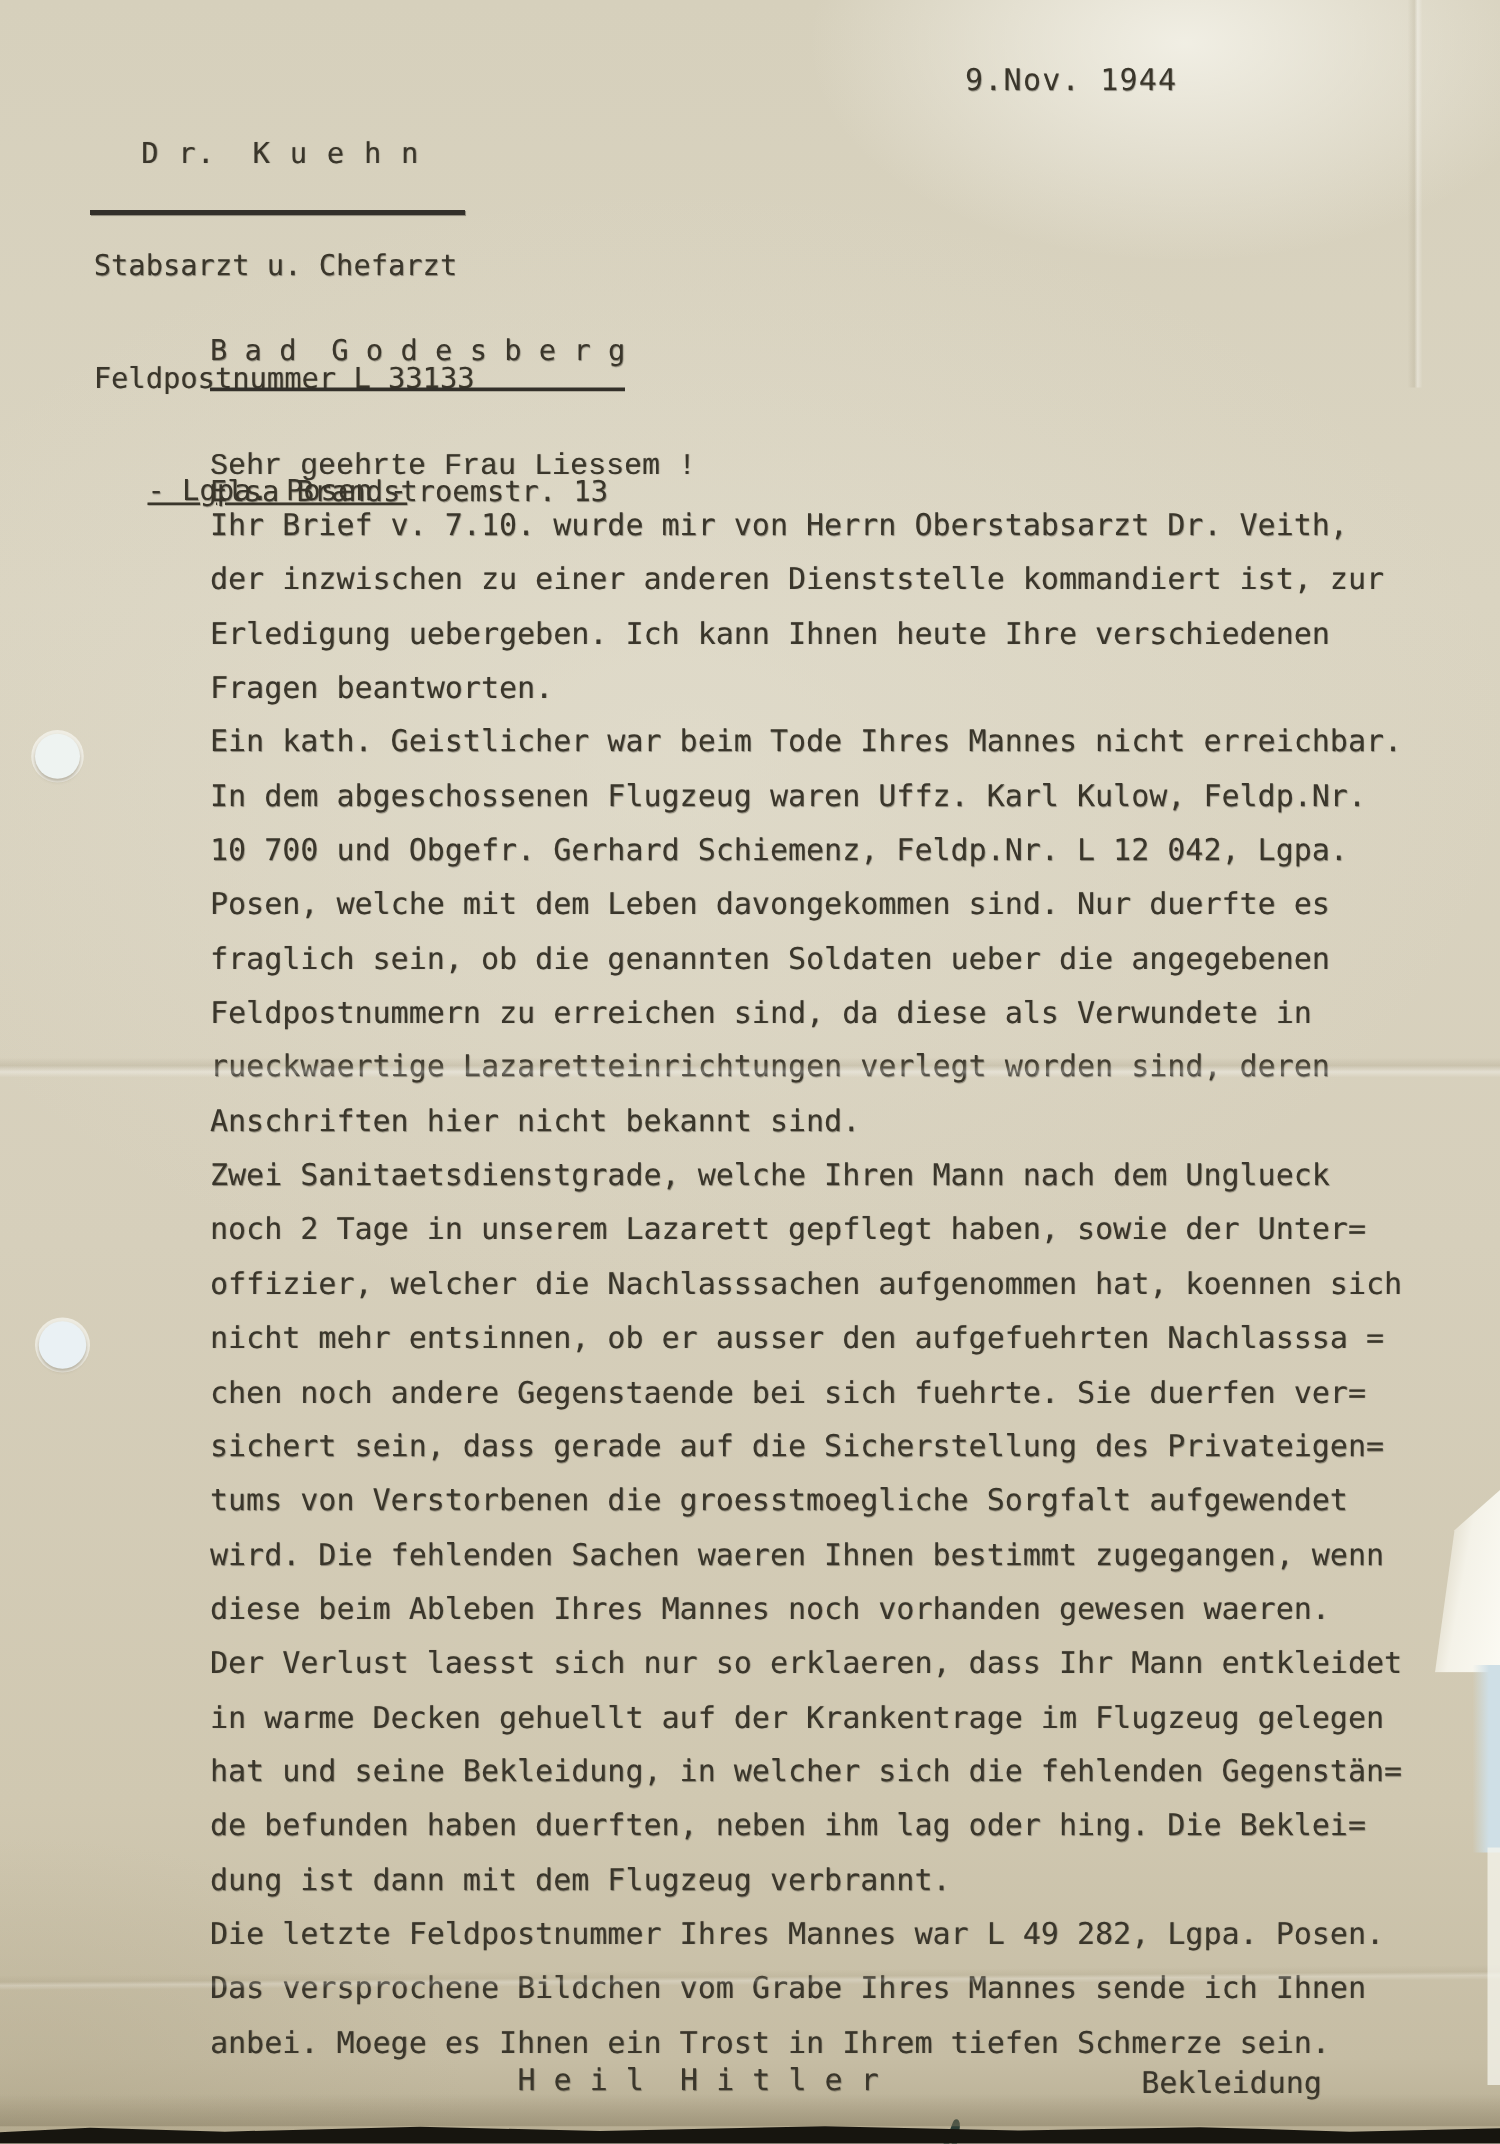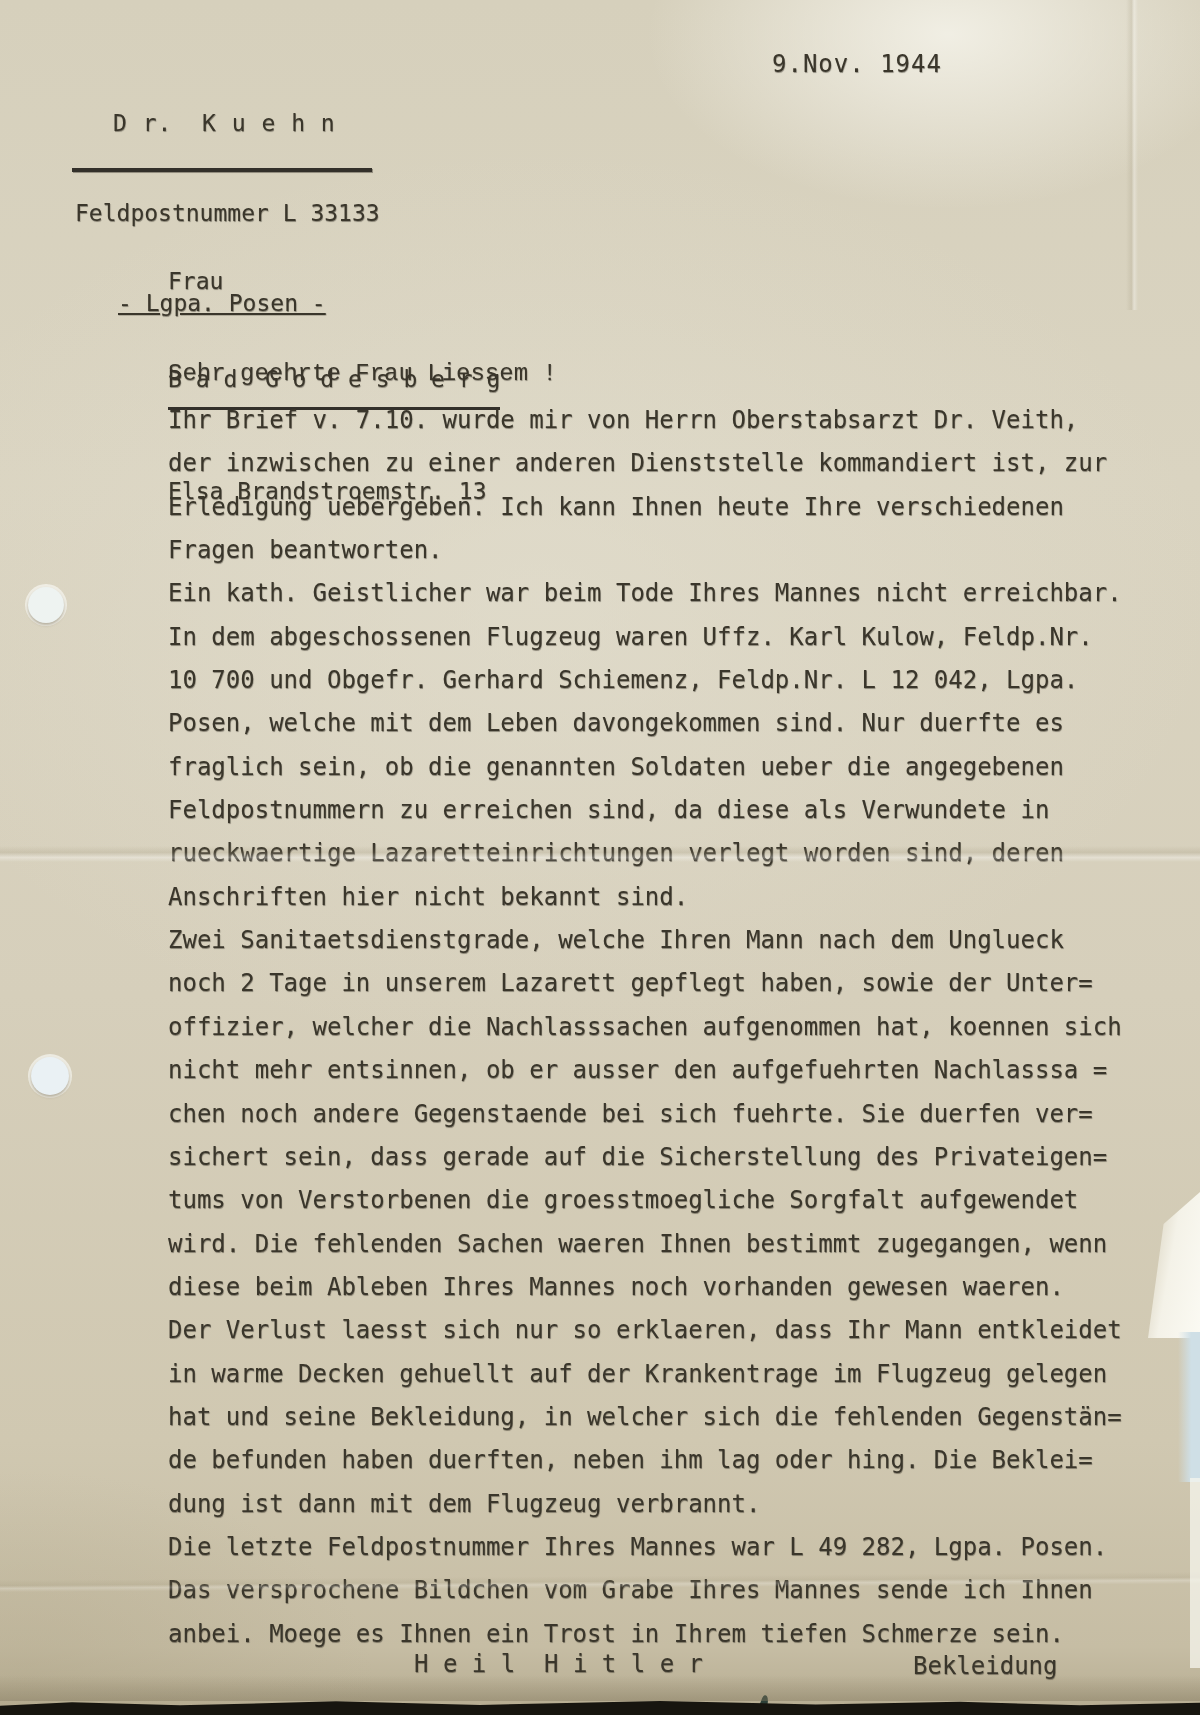--- a/index.html
+++ b/index.html
@@ -49,29 +49,29 @@
     clip-path:polygon(0 100%, 0 58%, 6% 42%, 15% 56%, 28% 38%, 40% 54%, 55% 36%, 68% 52%, 80% 40%, 90% 56%, 100% 44%, 100% 100%); }
   svg.signature-svg { display:block; }
 </style>
 </head>
 <body>
 
 <div class="page">
 
   <div class="tx sender">
     <div class="l1">D r.  K u e h n</div>
+    <div class="l2">Stabsarzt u. Chefarzt</div>
     <div class="l3">Feldpostnummer L 33133</div>
     <div class="l4">- Lgpa. Posen -</div>
   </div>
   <div class="sender-rule"></div>
 
   <div class="tx date">9.Nov. 1944</div>
 
   <div class="tx recipient">
-    <div>Frau</div>
     <div><span class="ul">B a d  G o d e s b e r g</span></div>
     <div>Elsa Brandstroemstr. 13</div>
   </div>
 
   <div class="tx salutation">Sehr geehrte Frau Liessem !</div>
 
   <div class="tx body"><div class="tline">Ihr Brief v. 7.10. wurde mir von Herrn Oberstabsarzt Dr. Veith,</div><div class="tline">der inzwischen zu einer anderen Dienststelle kommandiert ist, zur</div><div class="tline">Erledigung uebergeben. Ich kann Ihnen heute Ihre verschiedenen</div><div class="tline">Fragen beantworten.</div><div class="tline">Ein kath. Geistlicher war beim Tode Ihres Mannes nicht erreichbar.</div><div class="tline">In dem abgeschossenen Flugzeug waren Uffz. Karl Kulow, Feldp.Nr.</div><div class="tline">10 700 und Obgefr. Gerhard Schiemenz, Feldp.Nr. L 12 042, Lgpa.</div><div class="tline">Posen, welche mit dem Leben davongekommen sind. Nur duerfte es</div><div class="tline">fraglich sein, ob die genannten Soldaten ueber die angegebenen</div><div class="tline">Feldpostnummern zu erreichen sind, da diese als Verwundete in</div><div class="tline">rueckwaertige Lazaretteinrichtungen verlegt worden sind, deren</div><div class="tline">Anschriften hier nicht bekannt sind.</div><div class="tline">Zwei Sanitaetsdienstgrade, welche Ihren Mann nach dem Unglueck</div><div class="tline">noch 2 Tage in unserem Lazarett gepflegt haben, sowie der Unter=</div><div class="tline">offizier, welcher die Nachlasssachen aufgenommen hat, koennen sich</div><div class="tline">nicht mehr entsinnen, ob er ausser den aufgefuehrten Nachlasssa =</div><div class="tline">chen noch andere Gegenstaende bei sich fuehrte. Sie duerfen ver=</div><div class="tline">sichert sein, dass gerade auf die Sicherstellung des Privateigen=</div><div class="tline">tums von Verstorbenen die groesstmoegliche Sorgfalt aufgewendet</div><div class="tline">wird. Die fehlenden Sachen waeren Ihnen bestimmt zugegangen, wenn</div><div class="tline">diese beim Ableben Ihres Mannes noch vorhanden gewesen waeren.</div><div class="tline">Der Verlust laesst sich nur so erklaeren, dass Ihr Mann entkleidet</div><div class="tline">in warme Decken gehuellt auf der Krankentrage im Flugzeug gelegen</div><div class="tline">hat und seine Bekleidung, in welcher sich die fehlenden Gegenstän=</div><div class="tline">de befunden haben duerften, neben ihm lag oder hing. Die Beklei=</div><div class="tline">dung ist dann mit dem Flugzeug verbrannt.</div><div class="tline">Die letzte Feldpostnummer Ihres Mannes war L 49 282, Lgpa. Posen.</div><div class="tline">Das versprochene Bildchen vom Grabe Ihres Mannes sende ich Ihnen</div><div class="tline">anbei. Moege es Ihnen ein Trost in Ihrem tiefen Schmerze sein.</div></div>
 
   <div class="tx closing">
     <span>H e i l  H i t l e r</span>

